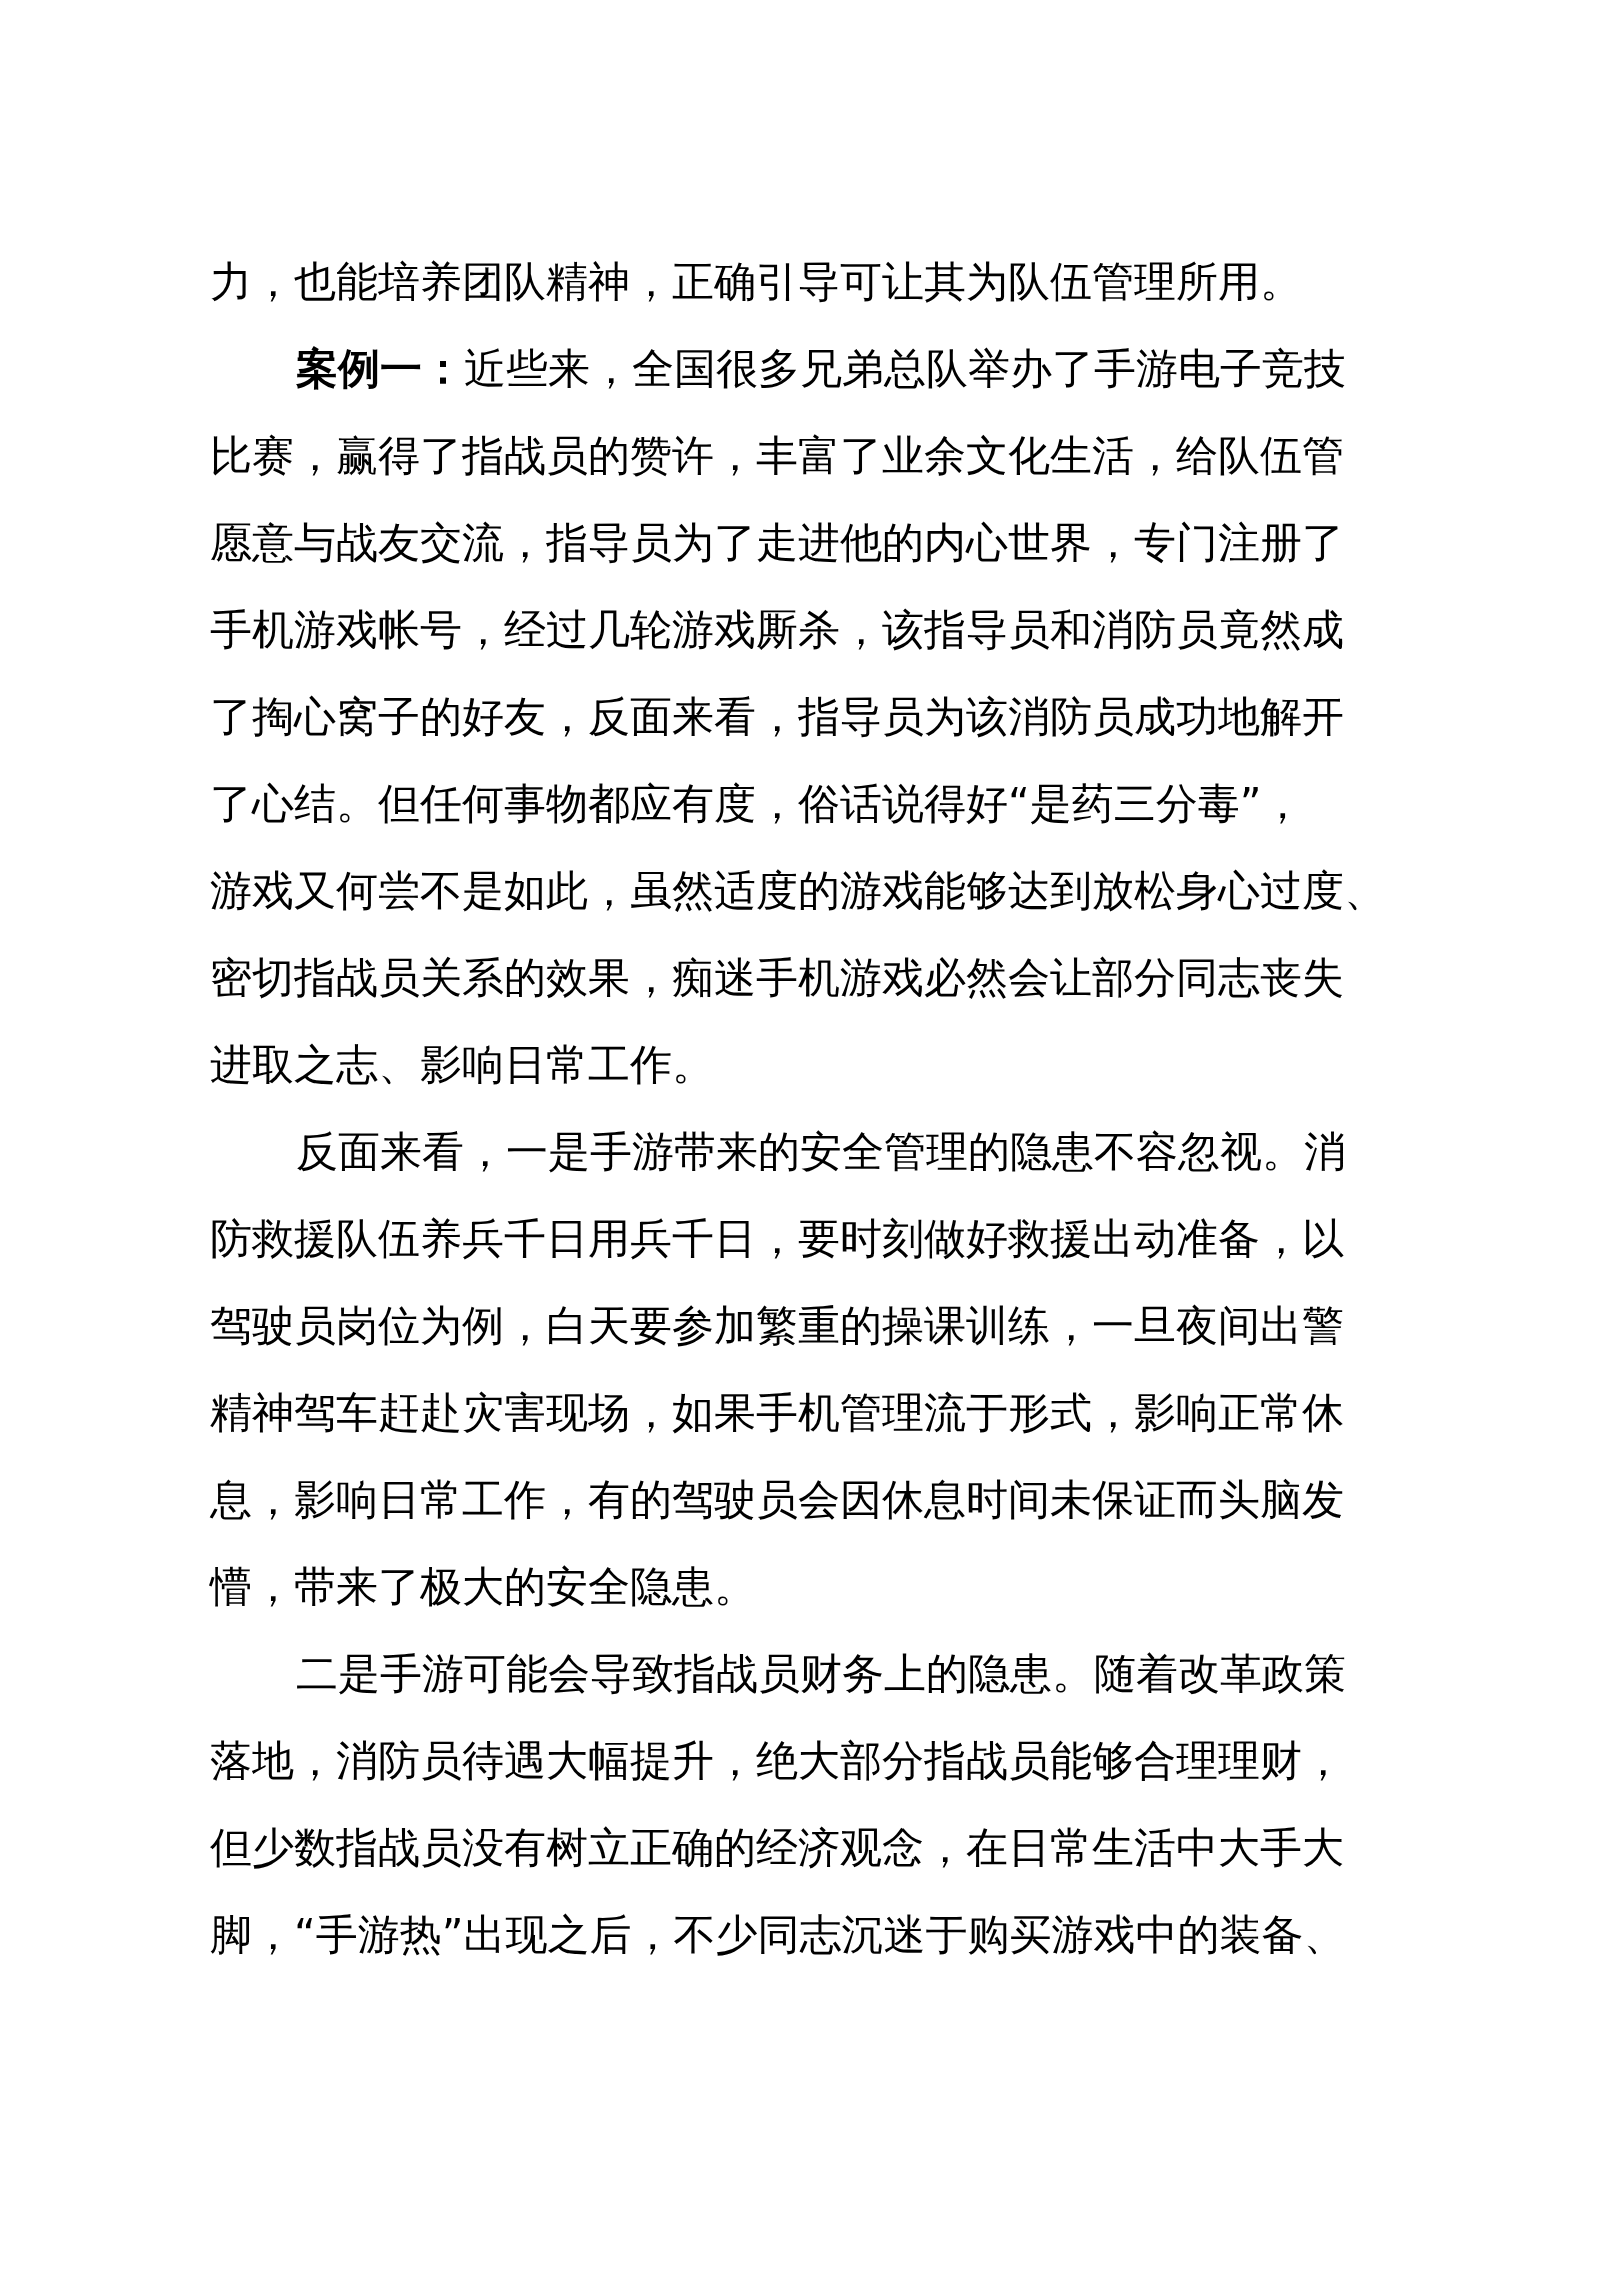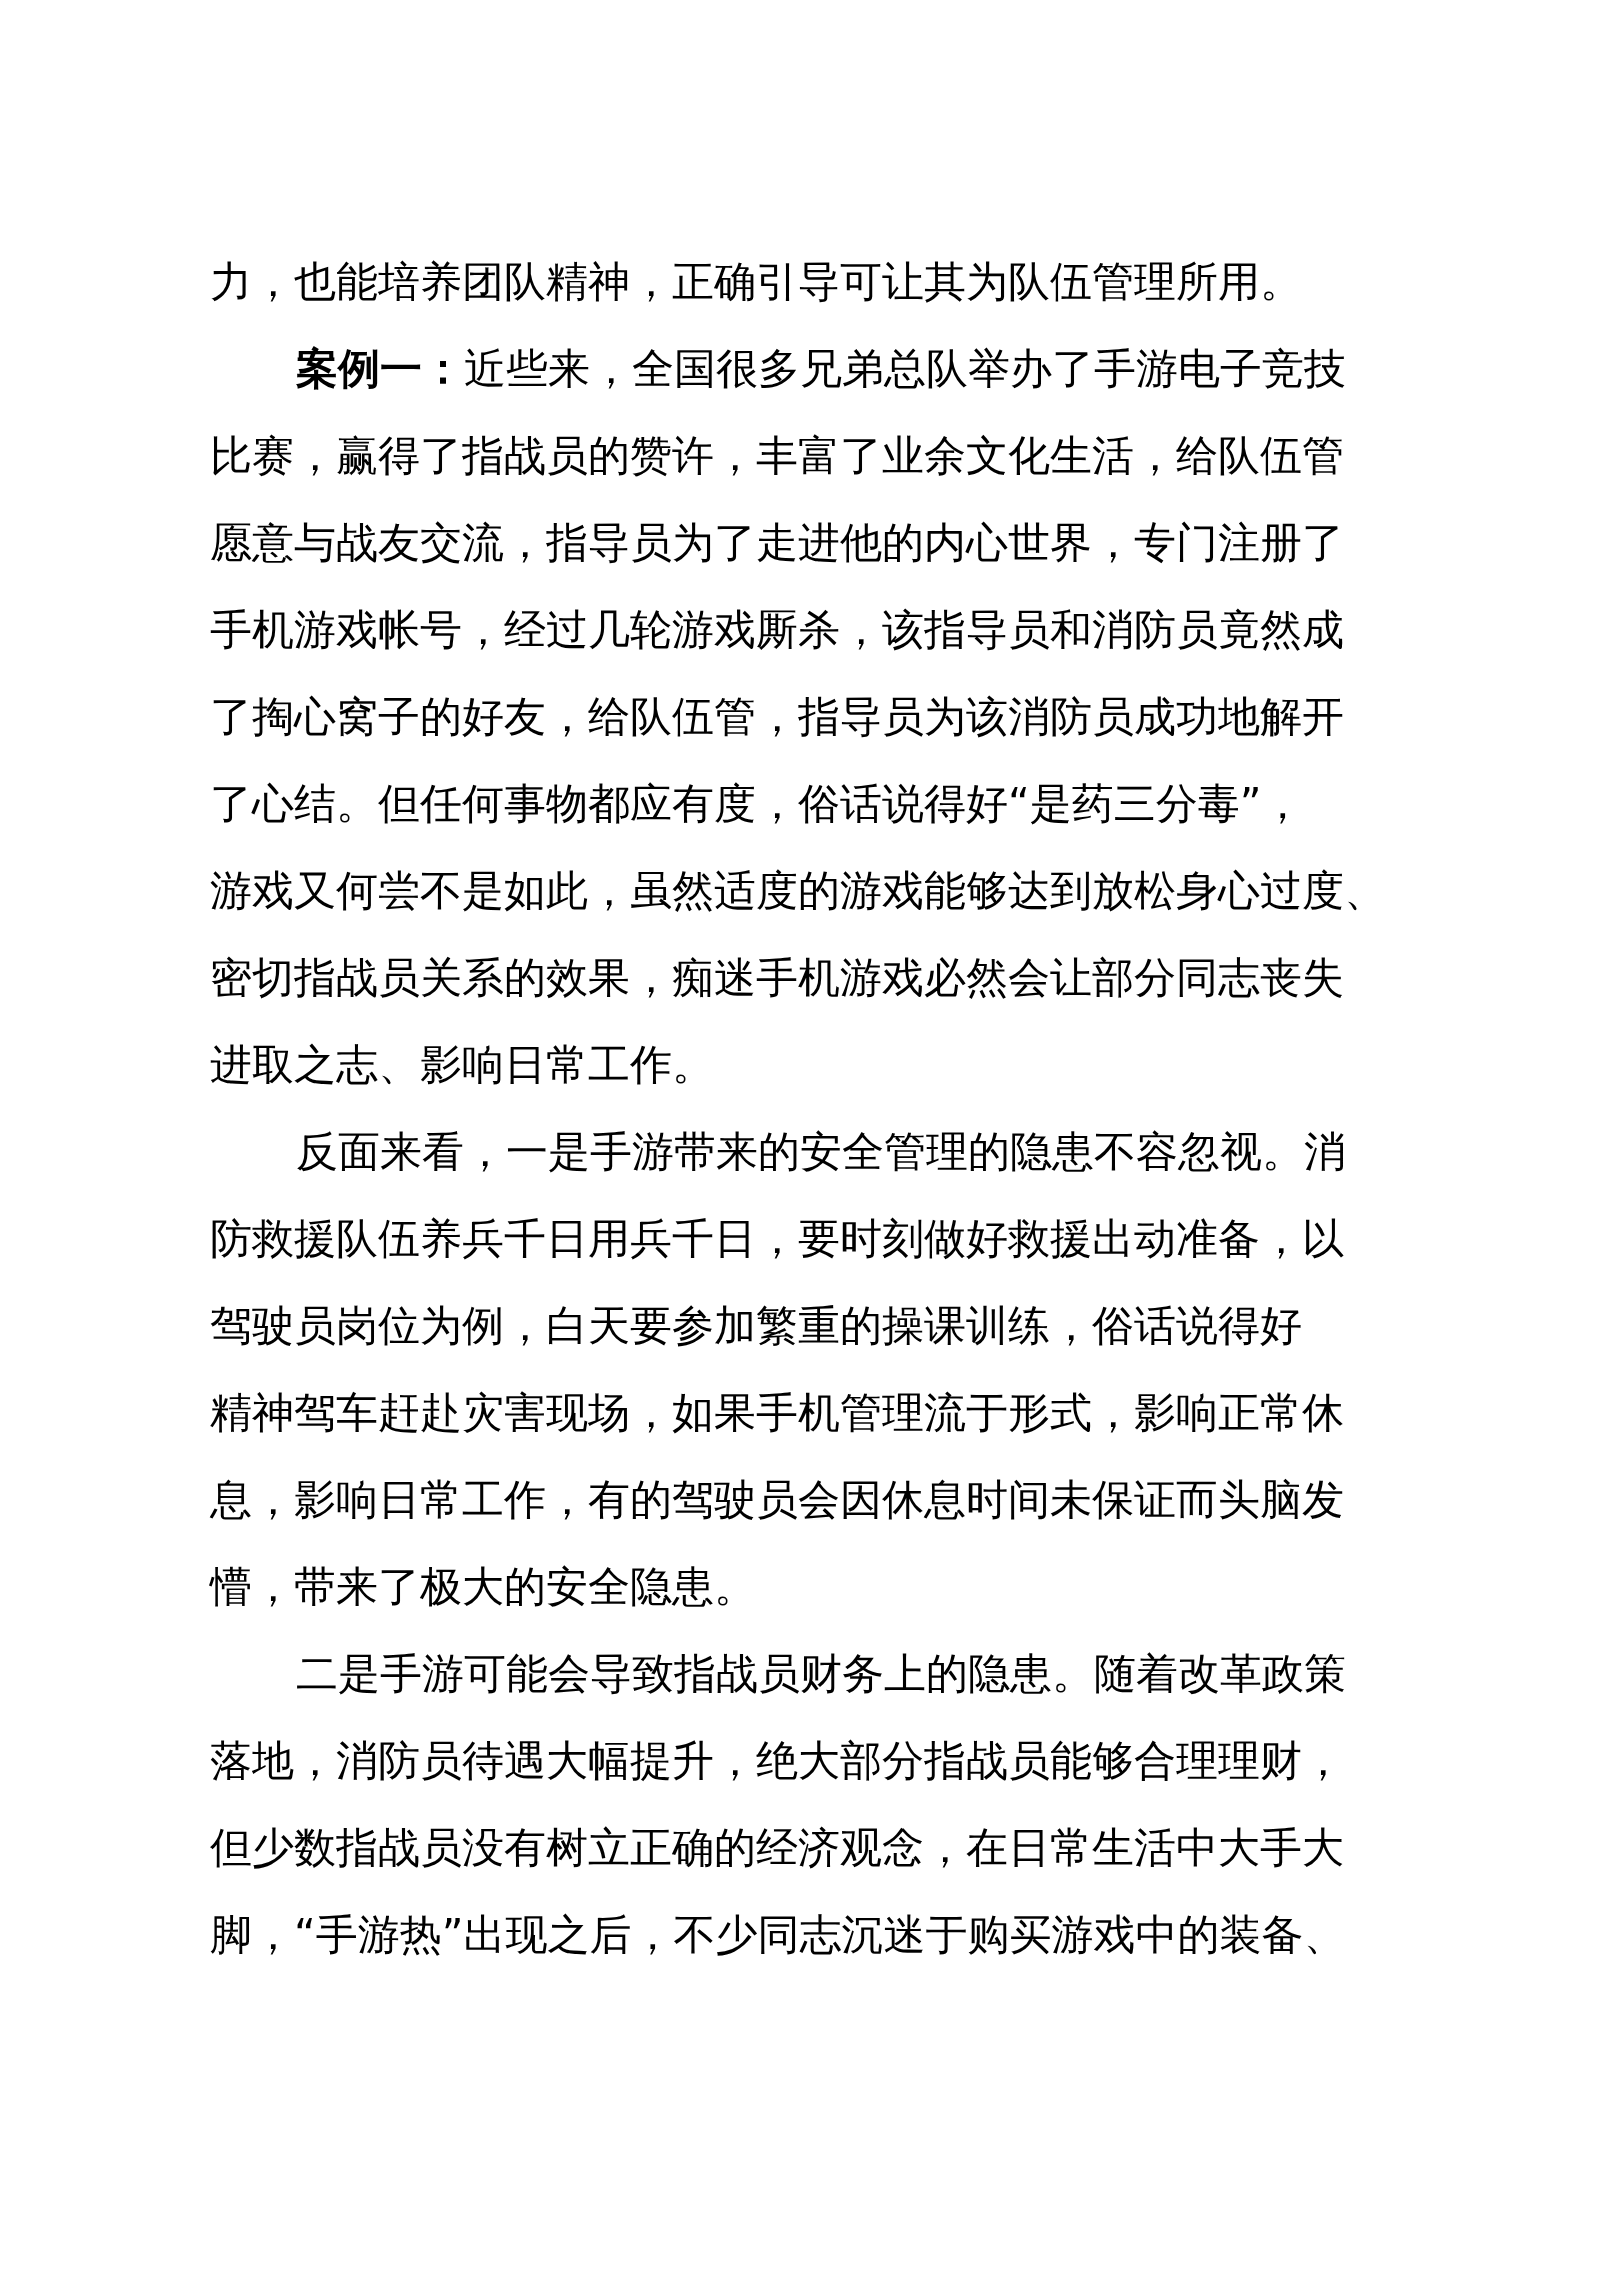--- a/index.html
+++ b/index.html
@@ -53,31 +53,31 @@
 
     <div class="paragraph">
       <span class="line"><span>力，也能培养团队精神，正确引导可让其为队伍管理所用。</span></span>
     </div>
 
     <div class="paragraph">
       <span class="line indent"><span class="bold">案例一：</span><span>近些来，全国很多兄弟总队举办了手游电子竞技</span></span>
       <span class="line"><span>比赛，赢得了指战员的赞许，丰富了业余文化生活，给队伍管</span></span>
       <span class="line"><span>愿意与战友交流，指导员为了走进他的内心世界，专门注册了</span></span>
       <span class="line"><span>手机游戏帐号，经过几轮游戏厮杀，该指导员和消防员竟然成</span></span>
-      <span class="line"><span>了掏心窝子的好友，给队伍管，指导员为该消防员成功地解开</span></span>
+      <span class="line"><span>了掏心窝子的好友，反面来看，指导员为该消防员成功地解开</span></span>
       <span class="line"><span>了心结。但任何事物都应有度，俗话说得好“是药三分毒”，</span></span>
       <span class="line"><span>游戏又何尝不是如此，虽然适度的游戏能够达到放松身心过度、</span></span>
       <span class="line"><span>密切指战员关系的效果，痴迷手机游戏必然会让部分同志丧失</span></span>
       <span class="line"><span>进取之志、影响日常工作。</span></span>
     </div>
 
     <div class="paragraph">
       <span class="line indent"><span>反面来看，一是手游带来的安全管理的隐患不容忽视。消</span></span>
       <span class="line"><span>防救援队伍养兵千日用兵千日，要时刻做好救援出动准备，以</span></span>
-      <span class="line"><span>驾驶员岗位为例，白天要参加繁重的操课训练，俗话说得好</span></span>
+      <span class="line"><span>驾驶员岗位为例，白天要参加繁重的操课训练，一旦夜间出警</span></span>
       <span class="line"><span>精神驾车赶赴灾害现场，如果手机管理流于形式，影响正常休</span></span>
       <span class="line"><span>息，影响日常工作，有的驾驶员会因休息时间未保证而头脑发</span></span>
       <span class="line"><span>懵，带来了极大的安全隐患。</span></span>
     </div>
 
     <div class="paragraph">
       <span class="line indent"><span>二是手游可能会导致指战员财务上的隐患。随着改革政策</span></span>
       <span class="line"><span>落地，消防员待遇大幅提升，绝大部分指战员能够合理理财，</span></span>
       <span class="line"><span>但少数指战员没有树立正确的经济观念，在日常生活中大手大</span></span>
       <span class="line"><span>脚，“手游热”出现之后，不少同志沉迷于购买游戏中的装备、</span></span>

